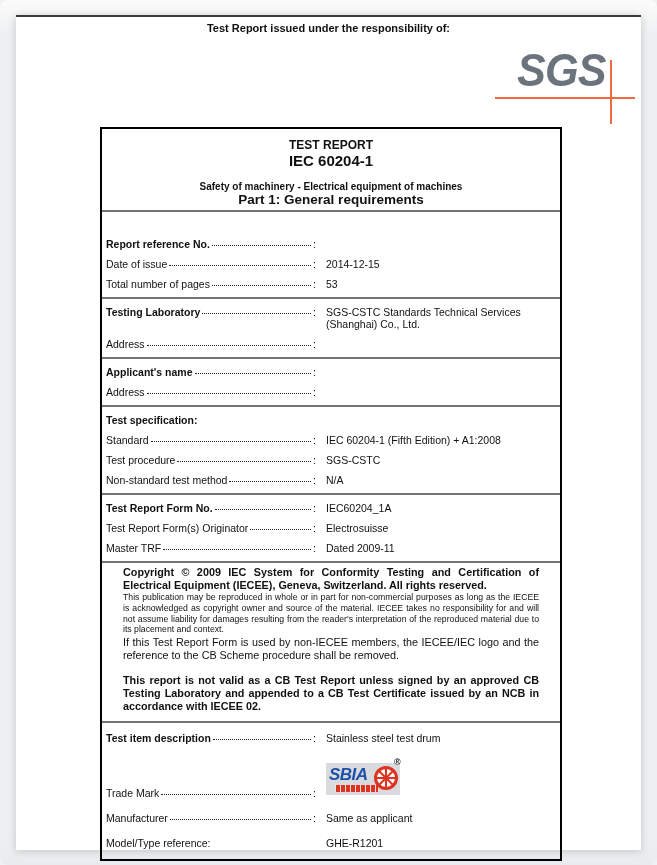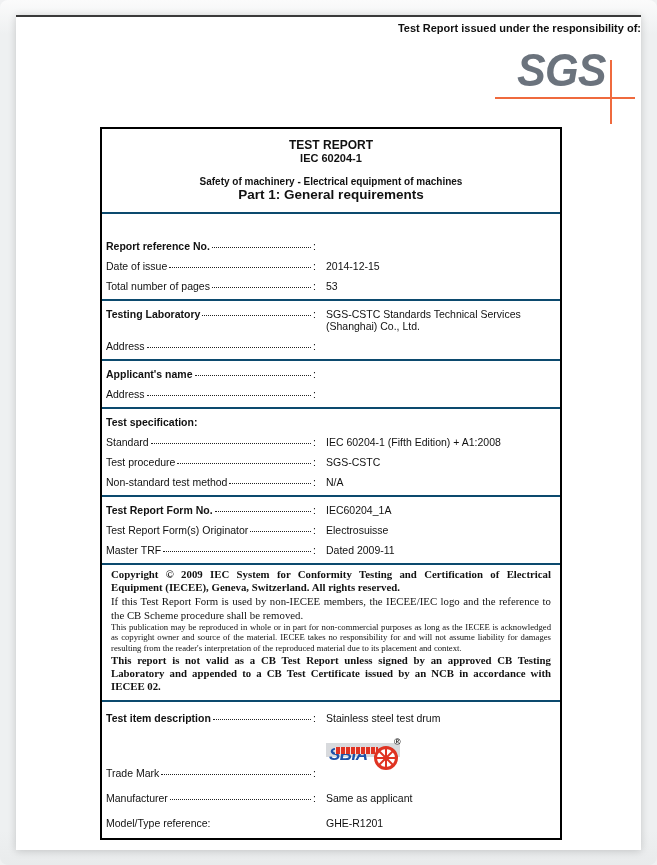--- a/index.html
+++ b/index.html
@@ -16,67 +16,67 @@
     background: linear-gradient(180deg, #fbfbfb 0%, #eef0f1 4%, #eef0f1 96%, #e9ebec 100%);
   }
   .page {
     position: absolute; left: 16px; top: 15px; width: 625px; height: 835px;
     background: #ffffff;
     border-top: 2px solid #3a3a3a;
     box-shadow: 0 1px 8px rgba(0,0,0,0.18);
   }
   .header-note {
     position: absolute; top: 5px; left: 0; right: 0;
-    text-align: right;
+    text-align: center;
     font-size: 11px; font-weight: bold; color: #101010;
   }
   
   .sgs { position: absolute; left: 479px; top: 30px; width: 142px; height: 88px; font-style: italic; }
   .sgs-text {
     position: absolute; left: 22px; top: 0;
     font-size: 47px; font-weight: bold; line-height: 0.98;
     color: #6b737d; letter-spacing: -1px;
     transform: scaleX(0.92); transform-origin: left top;
   }
   .sgs-hline { position: absolute; left: 0; top: 50px; width: 140px; height: 2px; }
   .sgs-vline { position: absolute; left: 115px; top: 13px; width: 2px; height: 64px; }
 
   
   .report-table {
     position: absolute; left: 84px; top: 110px; width: 462px;
     border: 2px solid #000;
     color: #111;
   }
-  .section { border-top: 2px solid #0c4a6e; padding: 3px 4px; }
+  .section { border-top: 2px solid #737373; padding: 3px 4px; }
   .section:first-child { border-top: none; }
-  .title-section { text-align: center; padding: 9px 0 10px; }
+  .title-section { text-align: center; padding: 9px 0 3px; }
   .t0 { font-size: 12px;   font-weight: bold; }
-  .t1 { font-size: 11px;   font-weight: bold; }
+  .t1 { font-size: 15px;   font-weight: bold; }
   .t2 { font-size: 10px; font-weight: bold; margin-top: 12px; }
   .t3 { font-size: 13.5px; font-weight: bold; }
 
   .section.pad-top { padding-top: 22px; }
   .row.field, .row.heading { display: flex; align-items: baseline; padding: 4px 0; font-size: 10.5px; }
   .section.spacious .row.field { padding: 6.5px 0; }
   .lblwrap { flex: 0 0 210px; display: flex; align-items: baseline; }
   .lbl { white-space: nowrap; }
   .bold { font-weight: bold; }
   .dots { flex: 1; min-width: 8px; margin: 0 2px; border-bottom: 1.6px dotted #222; transform: translateY(-2px); }
   .val { flex: 1; padding-left: 10px; }
 
-  .section.copyright { padding: 3px 9px 7px; text-align: justify; font-family: Liberation Serif, serif; }
+  .section.copyright { padding: 3px 21px 7px; text-align: justify; }
   .para.bold   { font-size: 10.8px; font-weight: bold; line-height: 1.22; }
   .para.small  { font-size: 8.7px;  line-height: 1.22; }
   .para.normal { font-size: 10.8px; line-height: 1.22; margin-top: 1px; }
   .para.normal + .para.bold { margin-top: 12px; }
 
   
   .tm-row .val { padding-top: 2px; }
   .tm-wrap { position: relative; display: inline-block; width: 88px; height: 38px; }
-  .tm-box  { position: absolute; left: 0; top: 4px; width: 74px; height: 14px; background: #d8dadd; }
+  .tm-box  { position: absolute; left: 0; top: 4px; width: 74px; height: 32px; background: #d8dadd; }
   .tm-text {
     position: absolute; left: 3px; top: 2px;
     font-size: 17px; font-weight: bold; font-style: italic;
     letter-spacing: -0.5px;
   }
   .tm-band {
     position: absolute; left: 9px; bottom: 3px; width: 43px; height: 7px;
     background-image: repeating-linear-gradient(90deg, rgba(255,255,255,0.85) 0 1px, transparent 1px 5px);
   }
   .tm-wheel { position: absolute; right: 1px; top: 2px; width: 26px; height: 26px; }
@@ -212,22 +212,22 @@
             <span class="lblwrap">
               <span class="lbl">Master TRF</span>
               <span class="dots"></span>
               <span class="colon">:</span>
             </span>
             <span class="val">Dated 2009-11</span>
           </div>
         </div>
         <div class="section copyright">
           <div class="para bold">Copyright © 2009 IEC System for Conformity Testing and Certification of Electrical Equipment (IECEE), Geneva, Switzerland. All rights reserved.</div>
+          <div class="para small">This publication may be reproduced in whole or in part for non-commercial purposes as long as the IECEE is acknowledged as copyright owner and source of the material. IECEE takes no responsibility for and will not assume liability for damages resulting from the reader's interpretation of the reproduced material due to its placement and context.</div>
           <div class="para normal">If this Test Report Form is used by non-IECEE members, the IECEE/IEC logo and the reference to the CB Scheme procedure shall be removed.</div>
-          <div class="para small">This publication may be reproduced in whole or in part for non-commercial purposes as long as the IECEE is acknowledged as copyright owner and source of the material. IECEE takes no responsibility for and will not assume liability for damages resulting from the reader's interpretation of the reproduced material due to its placement and context.</div>
           <div class="para bold">This report is not valid as a CB Test Report unless signed by an approved CB Testing Laboratory and appended to a CB Test Certificate issued by an NCB in accordance with IECEE 02.</div>
         </div>
         <div class="section fields spacious">
           <div class="row field">
             <span class="lblwrap">
               <span class="lbl bold">Test item description</span>
               <span class="dots"></span>
               <span class="colon">:</span>
             </span>
             <span class="val">Stainless steel test drum</span>

